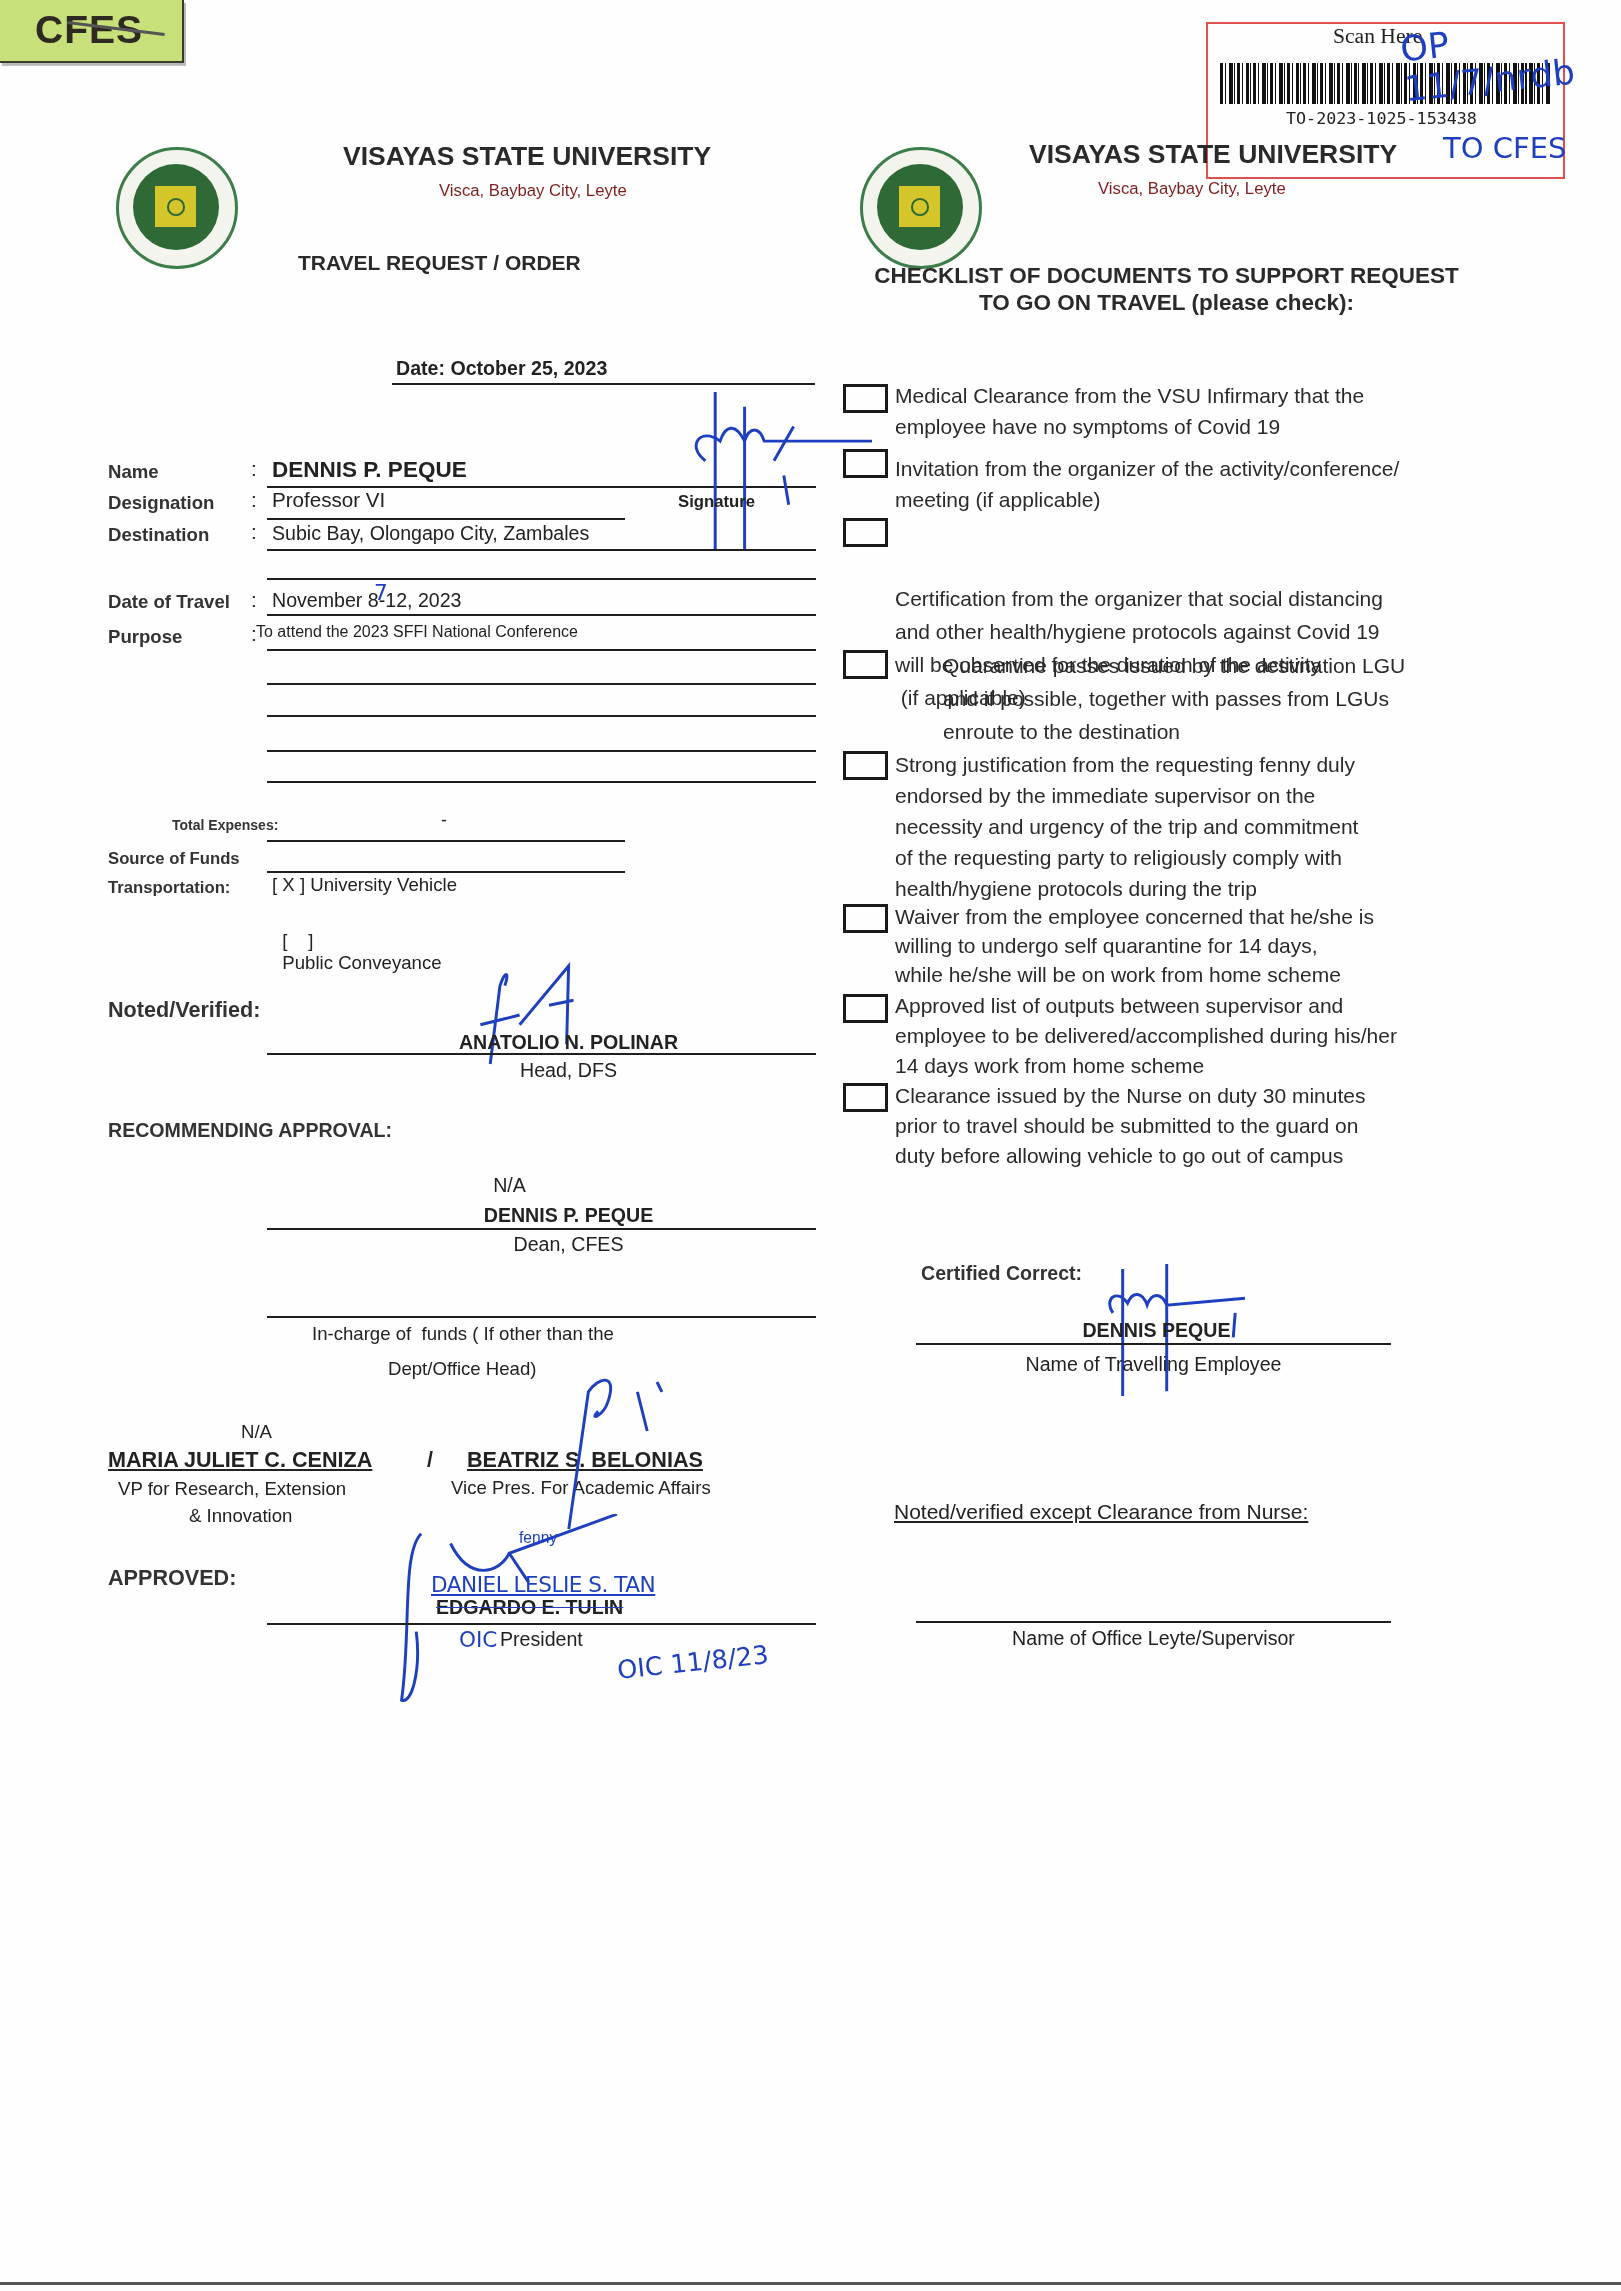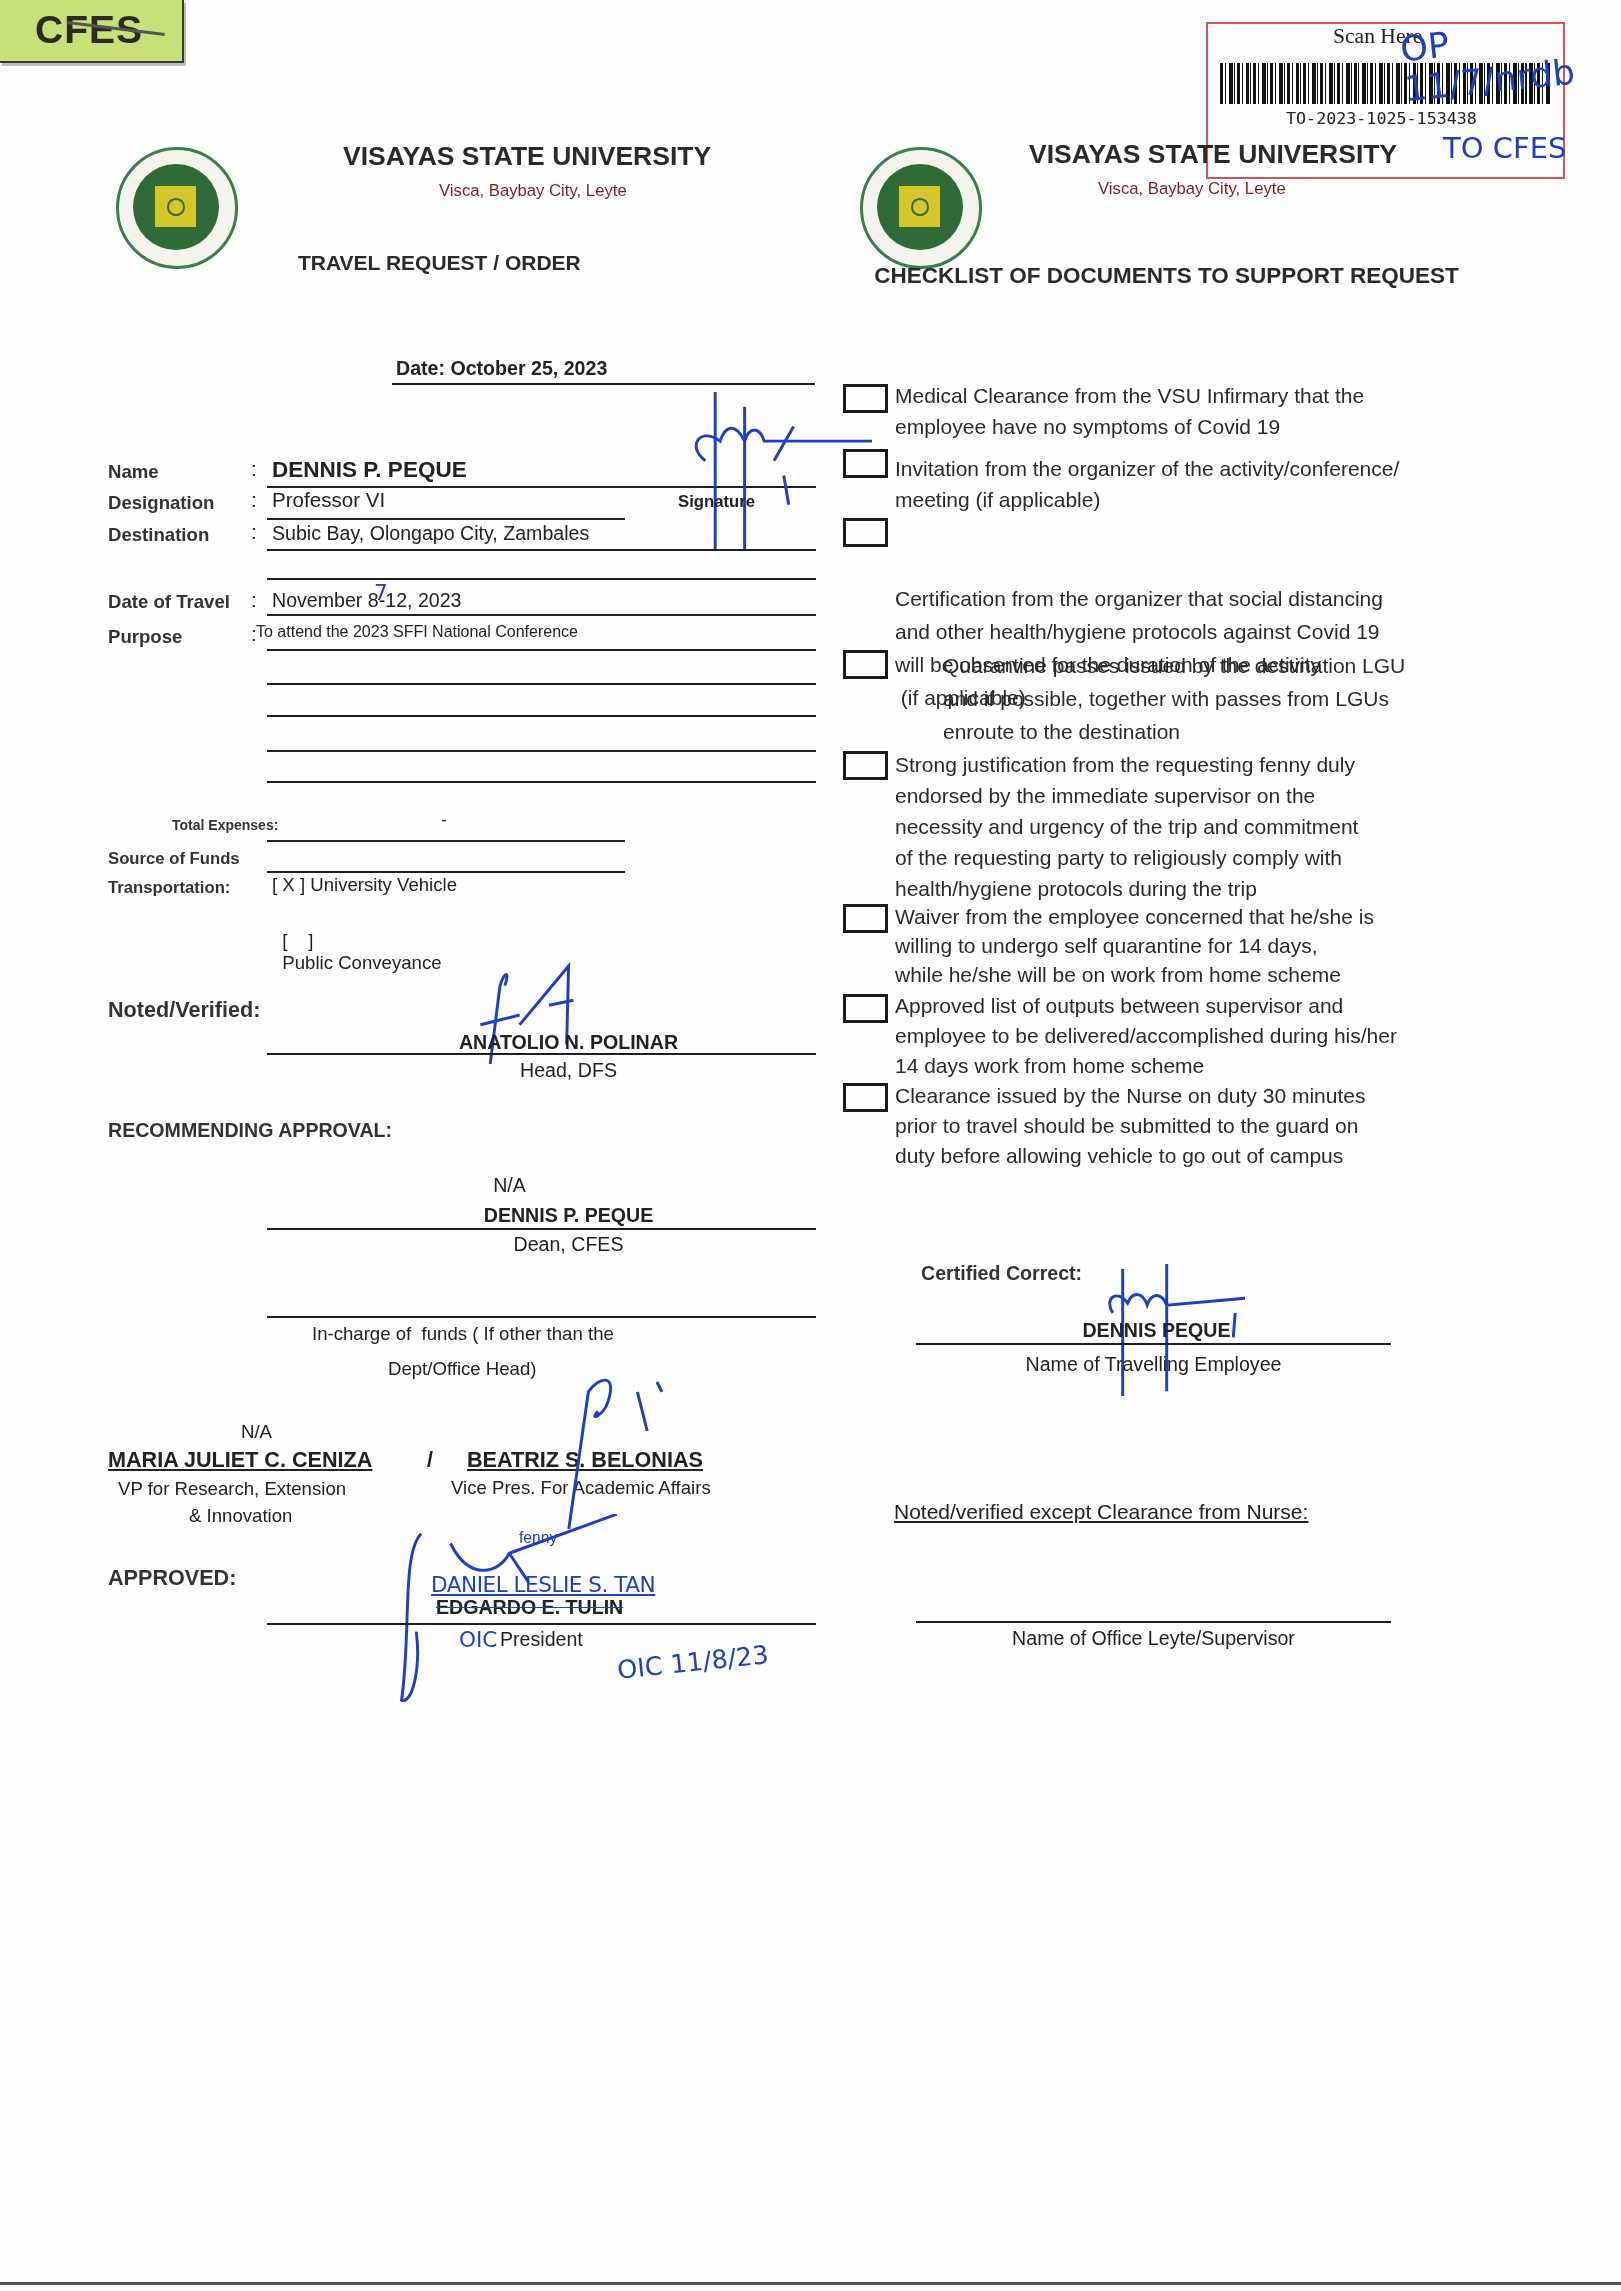--- a/index.html
+++ b/index.html
@@ -56,20 +56,21 @@
 
 <div class="abs seal" style="left:860px;top:147px;">
   <div class="ring"></div>
     <div class="sq"></div>
     <div class="dot"></div>
 </div>
 <div class="abs uni" style="left:1029px;top:139px;">VISAYAS STATE UNIVERSITY</div>
 <div class="abs addr" style="left:1098px;top:179px;">Visca, Baybay City, Leyte</div>
 <div class="abs b center" style="left:843px;top:263px;width:647px;font-size:22.5px;color:#2a2a2a;line-height:26.5px;">
   <div>CHECKLIST OF DOCUMENTS TO SUPPORT REQUEST</div>
+  <div>TO GO ON TRAVEL (please check):</div>
 </div>
 
 <div class="abs b" style="left:396px;top:357px;font-size:19.6px;">Date: October 25, 2023</div>
 <div class="line" style="left:392px;top:383px;width:423px;"></div>
 
 <div class="abs lbl" style="left:108px;top:461px;">Name</div>
 <div class="abs val" style="left:251px;top:457px;">:</div>
 <div class="abs b" style="left:272px;top:457px;font-size:22.5px;">DENNIS P. PEQUE</div>
 <div class="line" style="left:267px;top:486px;width:549px;"></div>
 

